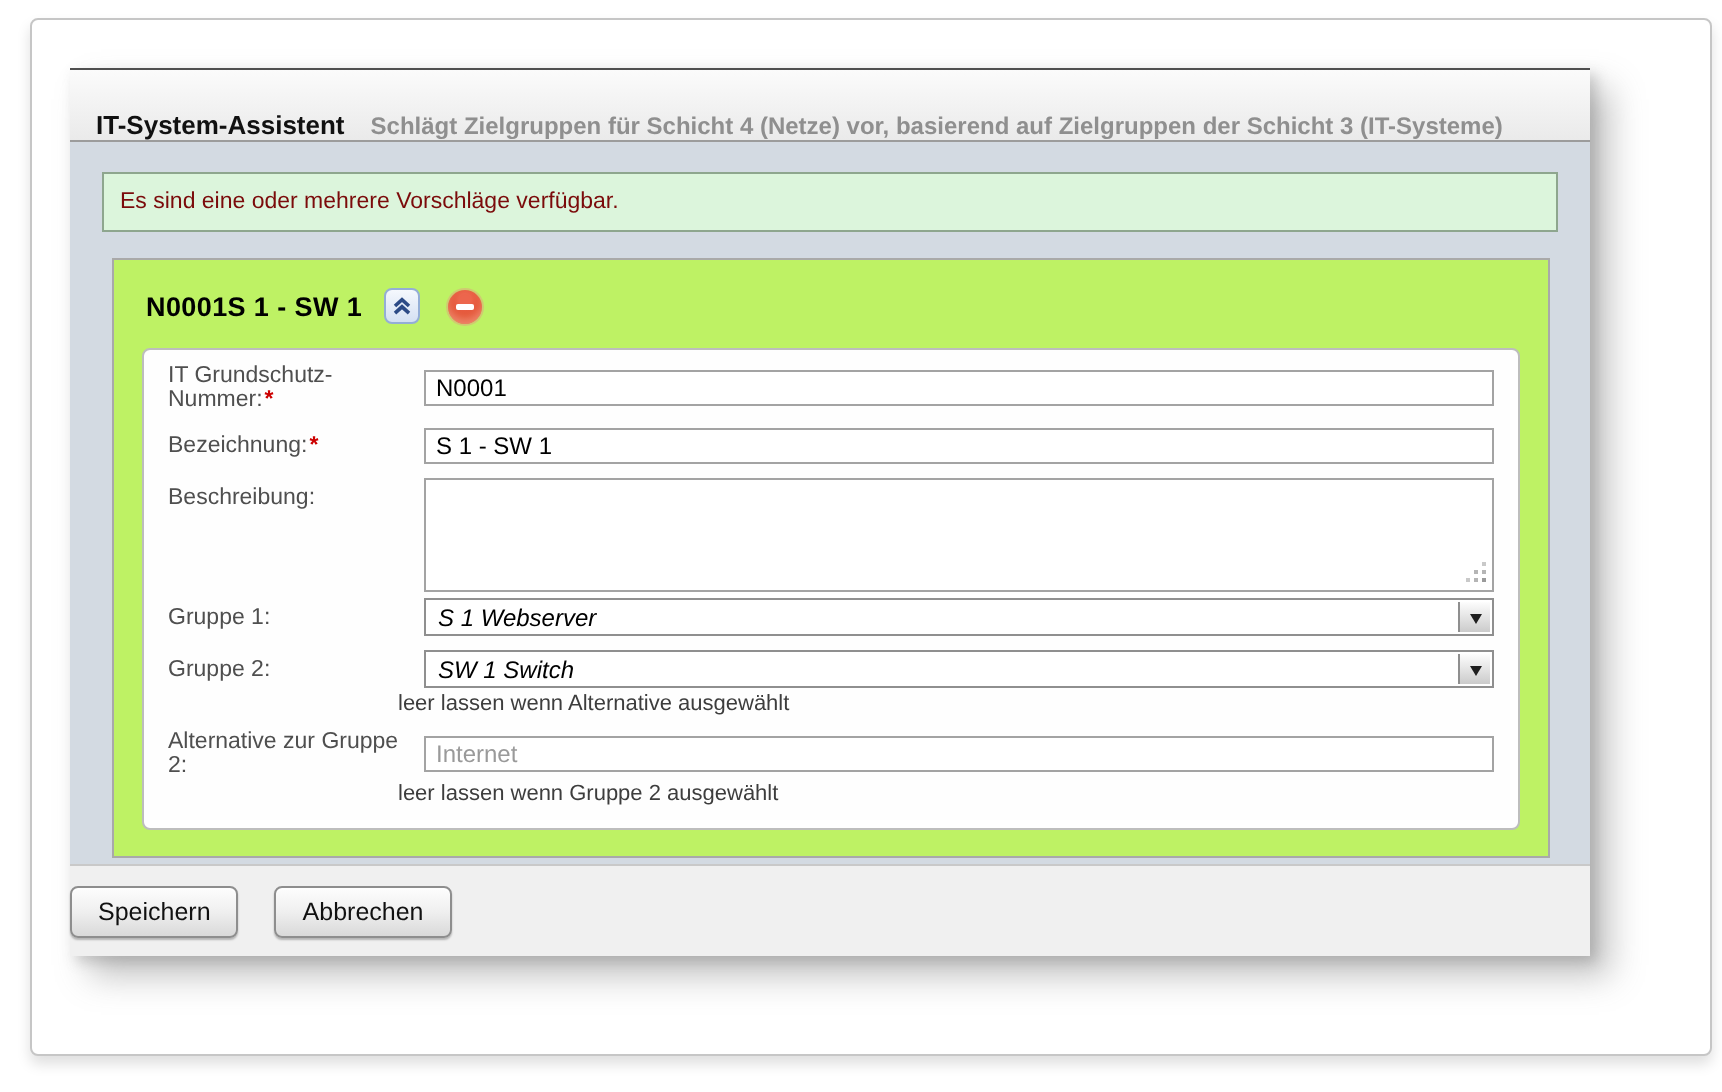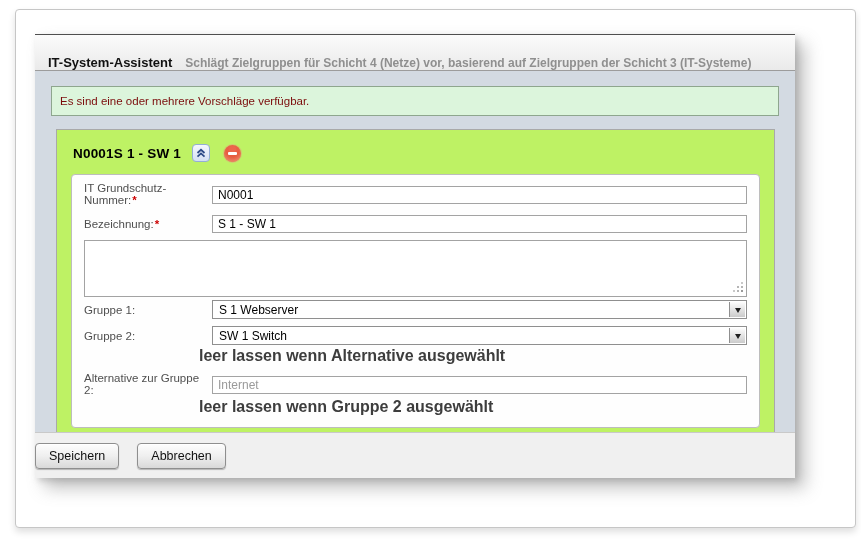--- a/index.html
+++ b/index.html
@@ -70,29 +70,29 @@
   textarea.ta {
     width:100%; height:57px; border:1px solid #a3a3a3; background:#fff;
     font-family:inherit; font-size:12px; resize:none; outline:none; display:block;
   }
   .grip {
     position:absolute; right:4px; bottom:5px; width:2px; height:2px; background:#9a9a9a;
     box-shadow:-4px 0 #b5b5b5, -8px 0 #c9c9c9, 0 -4px #b5b5b5, 0 -8px #c9c9c9, -4px -4px #b5b5b5;
   }
   .fake-select {
     height:19px; border:1px solid #8f8f8f; background:#fff; position:relative;
-    display:flex; align-items:center; padding:0 20px 0 6px; font-size:12px; color:#000; cursor:default;
+    display:flex; align-items:center; padding:0 20px 0 6px; font-size:12px; color:#000; cursor:default;font-style:italic;
   }
   .sel-btn {
     position:absolute; top:1px; right:1px; bottom:1px; width:16px;
     background:linear-gradient(#fdfdfd,#cbcbcb); border-left:1px solid #8f8f8f;
     display:flex; align-items:center; justify-content:center;
   }
   .tri { width:0; height:0; border:3.5px solid transparent; border-top:5px solid #1f1f1f; margin-top:5px; }
-  .hint { margin:0 0 0 115px; font-size:16px; font-weight:bold; color:#3d3d3d; }
+  .hint { margin:0 0 0 115px; font-size:11px; font-weight:normal; color:#3d3d3d; }
   .hint.h1 { margin-bottom:7px; }
   .dialog-footer {
     height:46px; background:#f0f0f0; border-top:1px solid #c9c9c9;
     display:flex; align-items:center; justify-content:flex-start; gap:18px; padding:0 24px 0 0;
   }
   .btn {
     font-family:inherit; font-size:12.5px; color:#111; padding:5px 13px; cursor:pointer;
     background:linear-gradient(#fdfdfd 0%, #efefef 50%, #d9d9d9 100%);
     border:1px solid #8e8e8e; border-radius:4px;
     box-shadow:0 1px 1px rgba(0,0,0,0.25), inset 0 1px 0 rgba(255,255,255,0.85);
@@ -142,20 +142,21 @@
           </div>
 
           <div class="row mb7">
             <label class="lbl"><span>Bezeichnung:</span><span class="req">*</span></label>
             <div class="ctl">
               <input class="txt" type="text" value="S 1 - SW 1" style="">
             </div>
           </div>
 
           <div class="row ta-row mb3">
+            <label class="lbl"><span>Beschreibung:</span></label>
             <div class="ctl">
               <textarea class="ta" style=""></textarea>
               <span class="grip"></span>
             </div>
           </div>
 
           <div class="row mb7">
             <label class="lbl"><span>Gruppe 1:</span></label>
             <div class="ctl">
               <div class="fake-select">

